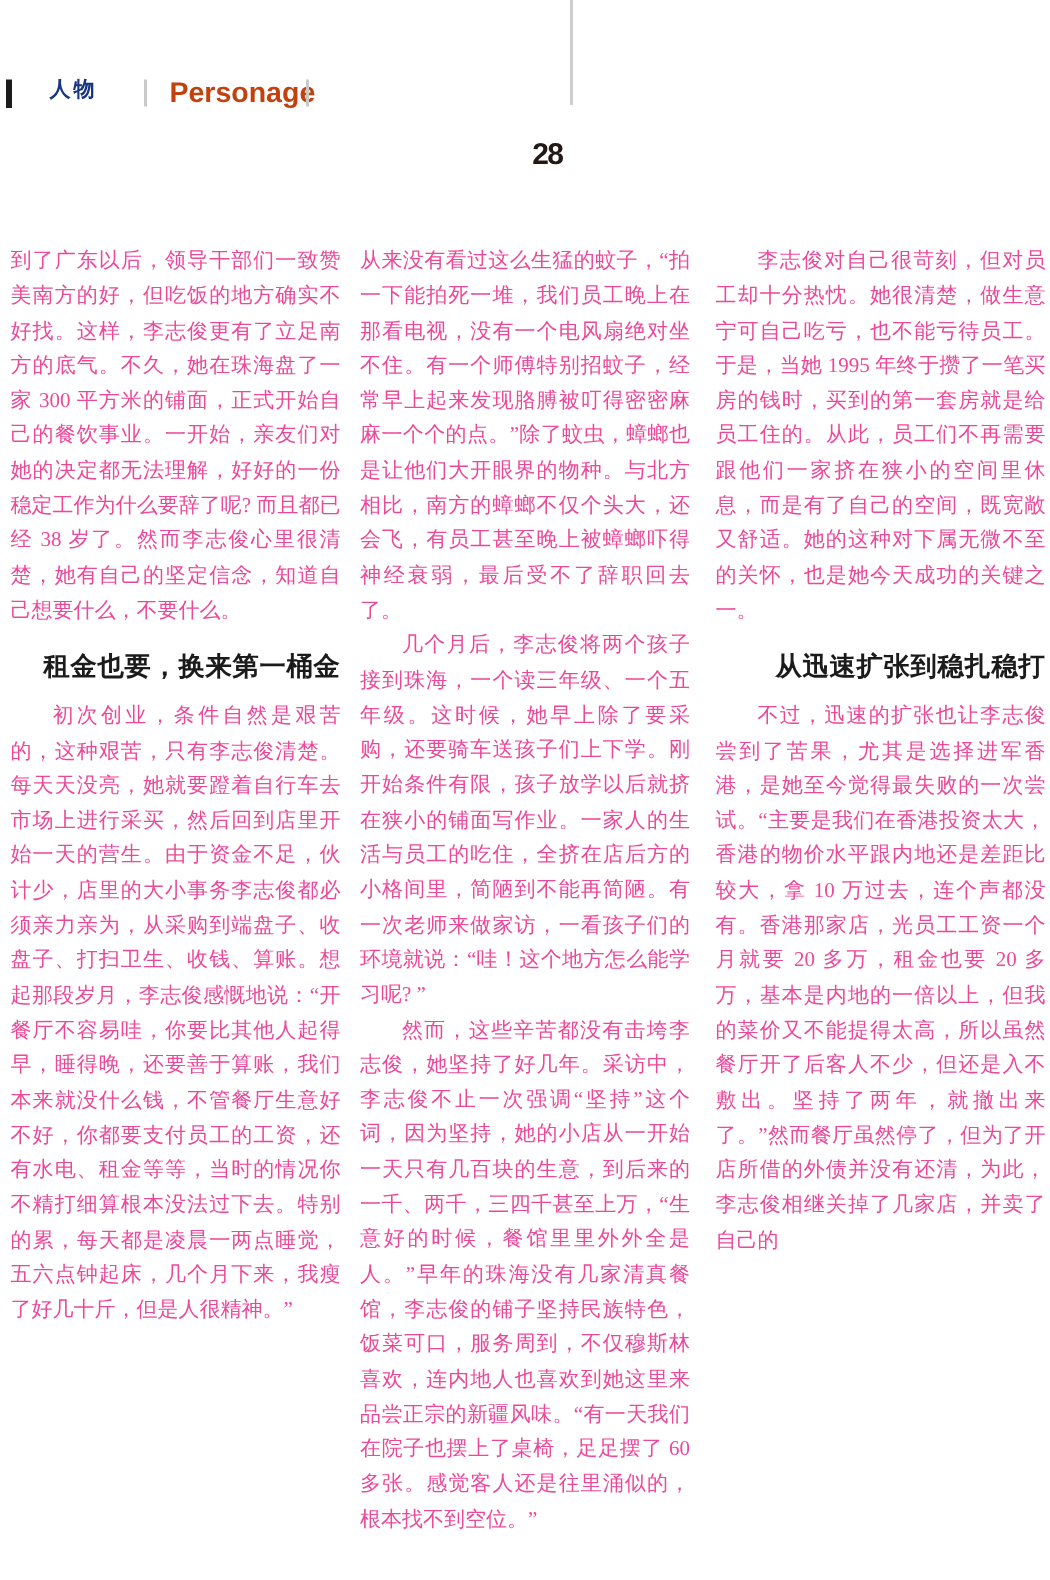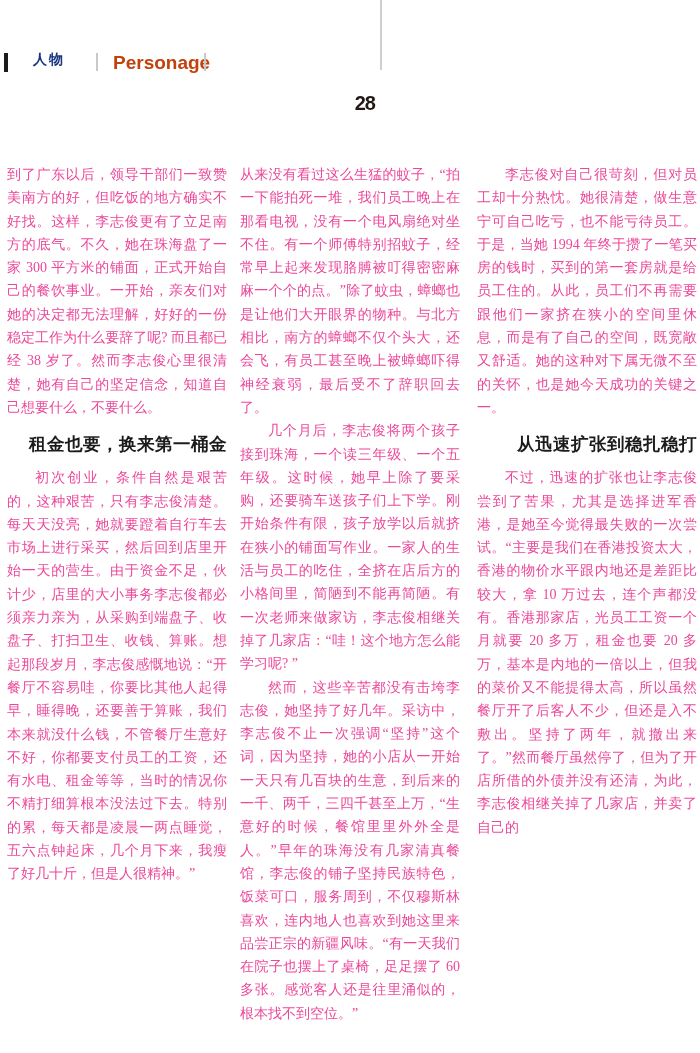--- a/index.html
+++ b/index.html
@@ -78,23 +78,23 @@
 
   <div class="col c1">
     <p class="para">到了广东以后，领导干部们一致赞美南方的好，但吃饭的地方确实不好找。这样，李志俊更有了立足南方的底气。不久，她在珠海盘了一家 300 平方米的铺面，正式开始自己的餐饮事业。一开始，亲友们对她的决定都无法理解，好好的一份稳定工作为什么要辞了呢? 而且都已经 38 岁了。然而李志俊心里很清楚，她有自己的坚定信念，知道自己想要什么，不要什么。</p>
     <h2 class="sub">租金也要，换来第一桶金</h2>
     <p class="para indent">初次创业，条件自然是艰苦的，这种艰苦，只有李志俊清楚。每天天没亮，她就要蹬着自行车去市场上进行采买，然后回到店里开始一天的营生。由于资金不足，伙计少，店里的大小事务李志俊都必须亲力亲为，从采购到端盘子、收盘子、打扫卫生、收钱、算账。想起那段岁月，李志俊感慨地说：“开餐厅不容易哇，你要比其他人起得早，睡得晚，还要善于算账，我们本来就没什么钱，不管餐厅生意好不好，你都要支付员工的工资，还有水电、租金等等，当时的情况你不精打细算根本没法过下去。特别的累，每天都是凌晨一两点睡觉，五六点钟起床，几个月下来，我瘦了好几十斤，但是人很精神。”</p>
 
   </div>
 
   <div class="col c2">
     <p class="para">从来没有看过这么生猛的蚊子，“拍一下能拍死一堆，我们员工晚上在那看电视，没有一个电风扇绝对坐不住。有一个师傅特别招蚊子，经常早上起来发现胳膊被叮得密密麻麻一个个的点。”除了蚊虫，蟑螂也是让他们大开眼界的物种。与北方相比，南方的蟑螂不仅个头大，还会飞，有员工甚至晚上被蟑螂吓得神经衰弱，最后受不了辞职回去了。</p>
-    <p class="para indent">几个月后，李志俊将两个孩子接到珠海，一个读三年级、一个五年级。这时候，她早上除了要采购，还要骑车送孩子们上下学。刚开始条件有限，孩子放学以后就挤在狭小的铺面写作业。一家人的生活与员工的吃住，全挤在店后方的小格间里，简陋到不能再简陋。有一次老师来做家访，李志俊相继关掉了几家店：“哇！这个地方怎么能学习呢? ”</p>
+    <p class="para indent">几个月后，李志俊将两个孩子接到珠海，一个读三年级、一个五年级。这时候，她早上除了要采购，还要骑车送孩子们上下学。刚开始条件有限，孩子放学以后就挤在狭小的铺面写作业。一家人的生活与员工的吃住，全挤在店后方的小格间里，简陋到不能再简陋。有一次老师来做家访，一看孩子们的环境就说：“哇！这个地方怎么能学习呢? ”</p>
     <p class="para indent">然而，这些辛苦都没有击垮李志俊，她坚持了好几年。采访中，李志俊不止一次强调“坚持”这个词，因为坚持，她的小店从一开始一天只有几百块的生意，到后来的一千、两千，三四千甚至上万，“生意好的时候，餐馆里里外外全是人。”早年的珠海没有几家清真餐馆，李志俊的铺子坚持民族特色，饭菜可口，服务周到，不仅穆斯林喜欢，连内地人也喜欢到她这里来品尝正宗的新疆风味。“有一天我们在院子也摆上了桌椅，足足摆了 60 多张。感觉客人还是往里涌似的，根本找不到空位。”</p>
   </div>
 
   <div class="col c3">
-    <p class="para indent">李志俊对自己很苛刻，但对员工却十分热忱。她很清楚，做生意宁可自己吃亏，也不能亏待员工。于是，当她 1994 年终于攒了一笔买房的钱时，买到的第一套房就是给员工住的。从此，员工们不再需要跟他们一家挤在狭小的空间里休息，而是有了自己的空间，既宽敞又舒适。她的这种对下属无微不至的关怀，也是她今天成功的关键之一。</p>
+    <p class="para indent">李志俊对自己很苛刻，但对员工却十分热忱。她很清楚，做生意宁可自己吃亏，也不能亏待员工。于是，当她 1995 年终于攒了一笔买房的钱时，买到的第一套房就是给员工住的。从此，员工们不再需要跟他们一家挤在狭小的空间里休息，而是有了自己的空间，既宽敞又舒适。她的这种对下属无微不至的关怀，也是她今天成功的关键之一。</p>
     <h2 class="sub">从迅速扩张到稳扎稳打</h2>
     <p class="para indent">不过，迅速的扩张也让李志俊尝到了苦果，尤其是选择进军香港，是她至今觉得最失败的一次尝试。“主要是我们在香港投资太大，香港的物价水平跟内地还是差距比较大，拿 10 万过去，连个声都没有。香港那家店，光员工工资一个月就要 20 多万，租金也要 20 多万，基本是内地的一倍以上，但我的菜价又不能提得太高，所以虽然餐厅开了后客人不少，但还是入不敷出。坚持了两年，就撤出来了。”然而餐厅虽然停了，但为了开店所借的外债并没有还清，为此，李志俊相继关掉了几家店，并卖了自己的</p>
   </div>
 
 </div>
 
 </body></html>

